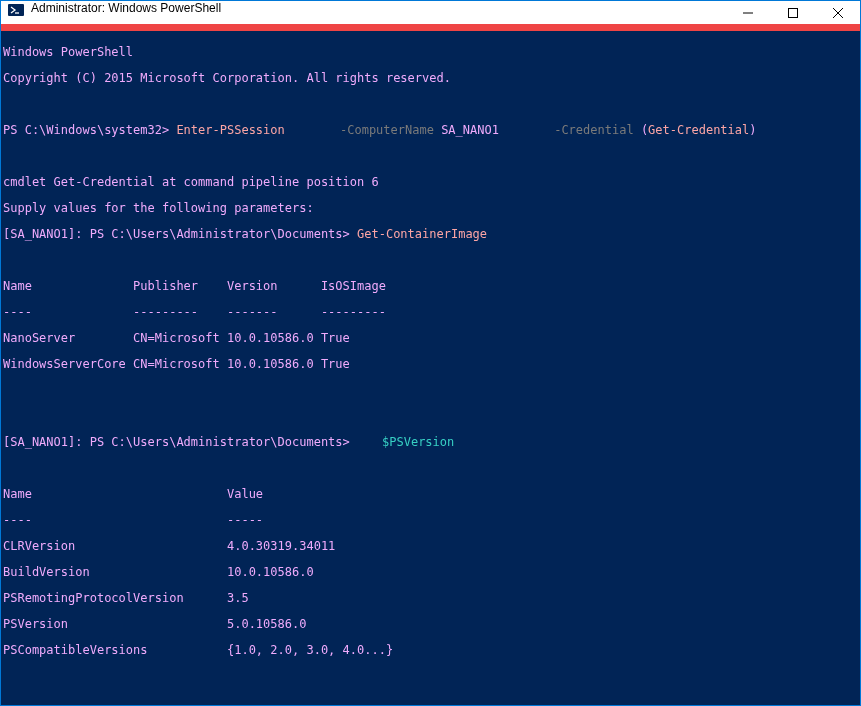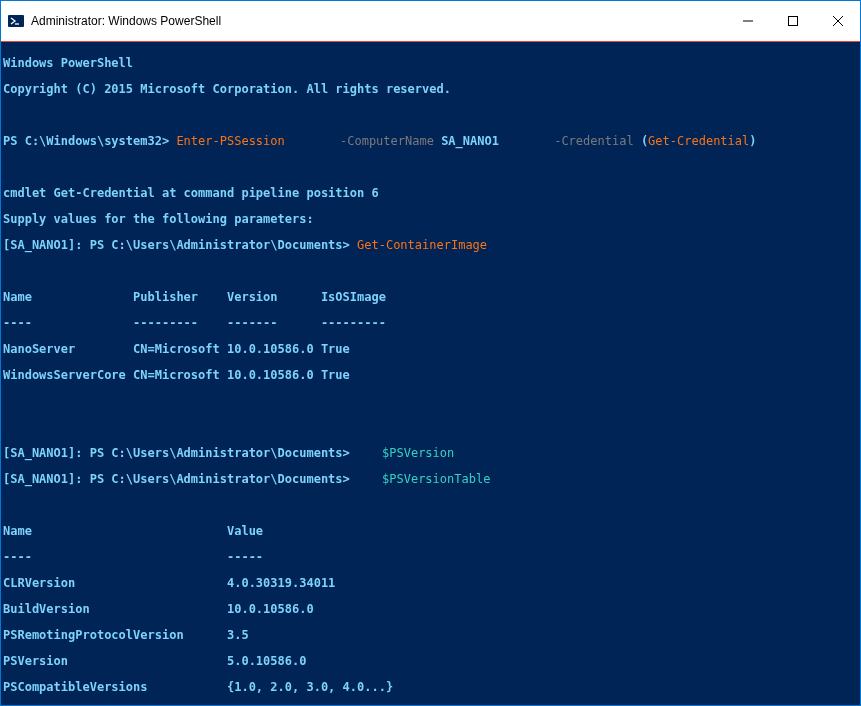--- a/index.html
+++ b/index.html
@@ -1,25 +1,25 @@
 <!DOCTYPE html>
 <html><head>
   <meta charset="utf-8">
   <style>
     * { margin: 0; padding: 0; box-sizing: border-box; }
     html, body { width: 861px; height: 706px; font-family: 'Segoe UI', Tahoma, sans-serif; overflow: hidden; }
     .window { width: 861px; height: 706px; border: 1px solid #0078d7; display: flex; flex-direction: column; background: #fff; }
-    .titlebar { height: 41px; background: #fff; display: flex; align-items: center; padding-left: 6px; border-bottom: 1px solid #ef4444; }
+    .titlebar { height: 30px; background: #fff; display: flex; padding-left: 6px; border-bottom: 7px solid #ef4444; }
     .titlebar .icon-wrap { width: 18px; height: 18px; margin-right: 6px; display: flex; align-items: center; justify-content: center; }
     .titlebar .title { font-size: 12px; color: #000; flex: 1; }
     .titlebar .controls { display: flex; height: 100%; }
     .titlebar .controls .btn { width: 45px; height: 100%; display: flex; align-items: center; justify-content: center; cursor: pointer; }
     .terminal { flex: 1; background: #012456; color: #ccc; font-family: Consolas, 'Lucida Console', monospace; font-size: 12px; line-height: 13px; padding: 2px 2px; overflow: hidden; white-space: pre; }
-    .white { color: #7dd3fc; font-weight: bold; }
-    .yellow { color: #f97316; }
+    .white { color: #f0abfc; }
+    .yellow { color: #fca5a5; }
     .gray { color: #7a7a7a; margin-left: 48px; }
     .teal { color: #37d0c4; margin-left: 25px; }
     .line { white-space: pre; }
   </style>
 </head>
 <body>
 
 <div class="window">
   <div class="titlebar">
     <span class="icon-wrap">
@@ -60,21 +60,20 @@
 <div class="line white">Supply values for the following parameters:</div>
 <div class="line"><span class="white">[SA_NANO1]: PS C:\Users\Administrator\Documents&gt; </span><span class="yellow">Get-ContainerImage</span></div>
 <div class="line">&nbsp;</div>
 <div class="line white">Name              Publisher    Version      IsOSImage</div>
 <div class="line white">----              ---------    -------      ---------</div>
 <div class="line white">NanoServer        CN=Microsoft 10.0.10586.0 True</div>
 <div class="line white">WindowsServerCore CN=Microsoft 10.0.10586.0 True</div>
 <div class="line">&nbsp;</div>
 <div class="line">&nbsp;</div>
 <div class="line"><span class="white">[SA_NANO1]: PS C:\Users\Administrator\Documents&gt; </span><span class="teal">$PSVersion</span></div>
-<div class="line"><span class="white">[SA_NANO1]: PS C:\Users\Administrator\Documents&gt; </span><span class="teal">$PSVersionTable</span></div>
 <div class="line">&nbsp;</div>
 <div class="line white">Name                           Value</div>
 <div class="line white">----                           -----</div>
 <div class="line white">CLRVersion                     4.0.30319.34011</div>
 <div class="line white">BuildVersion                   10.0.10586.0</div>
 <div class="line white">PSRemotingProtocolVersion      3.5</div>
 <div class="line white">PSVersion                      5.0.10586.0</div>
 <div class="line white">PSCompatibleVersions           {1.0, 2.0, 3.0, 4.0...}</div>
 
 

